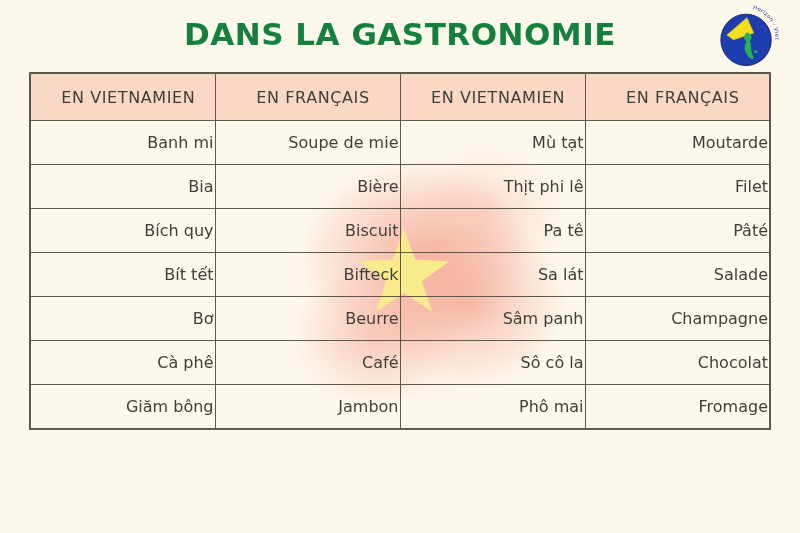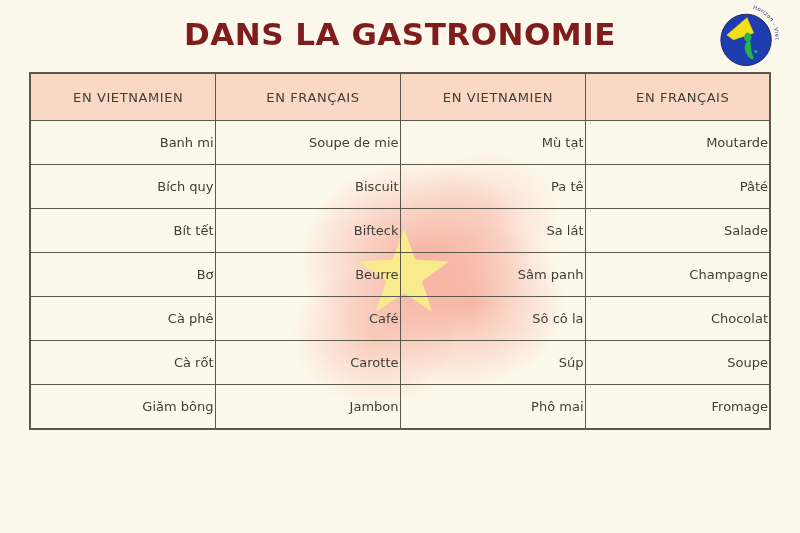--- a/index.html
+++ b/index.html
@@ -23,34 +23,34 @@
   }
   .watermark-star{
     position:absolute;left:357px;top:229px;width:94px;height:90px;z-index:1;pointer-events:none;
     background:#f7eb8c;
     clip-path:polygon(50% 0%, 62% 34%, 98% 36%, 69% 58%, 80% 92%, 50% 71%, 20% 92%, 31% 58%, 2% 36%, 38% 34%);
   }
 
   .page-title{
     position:absolute;left:0;top:16px;width:100%;z-index:2;
     text-align:center;font-size:31px;font-weight:700;letter-spacing:0.5px;
-    color:#7f1d1d;
+    color:#15803d;
   }
 
   .logo{position:absolute;right:21px;top:4px;z-index:3;}
 
   table.vocab{
     position:absolute;left:29px;top:72px;width:742px;z-index:2;
     border-collapse:collapse;table-layout:fixed;
     border:2px solid #5b584c;
   }
   table.vocab th, table.vocab td{
     border:1px solid #5b584c;
     text-align:center;vertical-align:middle;
-    font-size:13px;color:#403e39;padding-left:12px;
+    font-size:16px;color:#403e39;padding-left:12px;
   }
   table.vocab th{
     background:#f9d8c5;
     height:44px;font-weight:400;letter-spacing:0.6px;
   }
   table.vocab td{
     height:41px;background:transparent;text-align:right;
   }
 </style>
 </head>
@@ -86,20 +86,26 @@
         </tr>
     </thead>
     <tbody>
         <tr>
           <td>Banh mi</td>
           <td>Soupe de mie</td>
           <td>Mù tạt</td>
           <td>Moutarde</td>
         </tr>
         <tr>
+          <td>Bia</td>
+          <td>Bière</td>
+          <td>Thịt phi lê</td>
+          <td>Filet</td>
+        </tr>
+        <tr>
           <td>Bích quy</td>
           <td>Biscuit</td>
           <td>Pa tê</td>
           <td>Pâté</td>
         </tr>
         <tr>
           <td>Bít tết</td>
           <td>Bifteck</td>
           <td>Sa lát</td>
           <td>Salade</td>
@@ -110,26 +116,20 @@
           <td>Sâm panh</td>
           <td>Champagne</td>
         </tr>
         <tr>
           <td>Cà phê</td>
           <td>Café</td>
           <td>Sô cô la</td>
           <td>Chocolat</td>
         </tr>
         <tr>
-          <td>Cà rốt</td>
-          <td>Carotte</td>
-          <td>Súp</td>
-          <td>Soupe</td>
-        </tr>
-        <tr>
           <td>Giăm bông</td>
           <td>Jambon</td>
           <td>Phô mai</td>
           <td>Fromage</td>
         </tr>
       </tbody>
   </table>
 
 </div>
 

